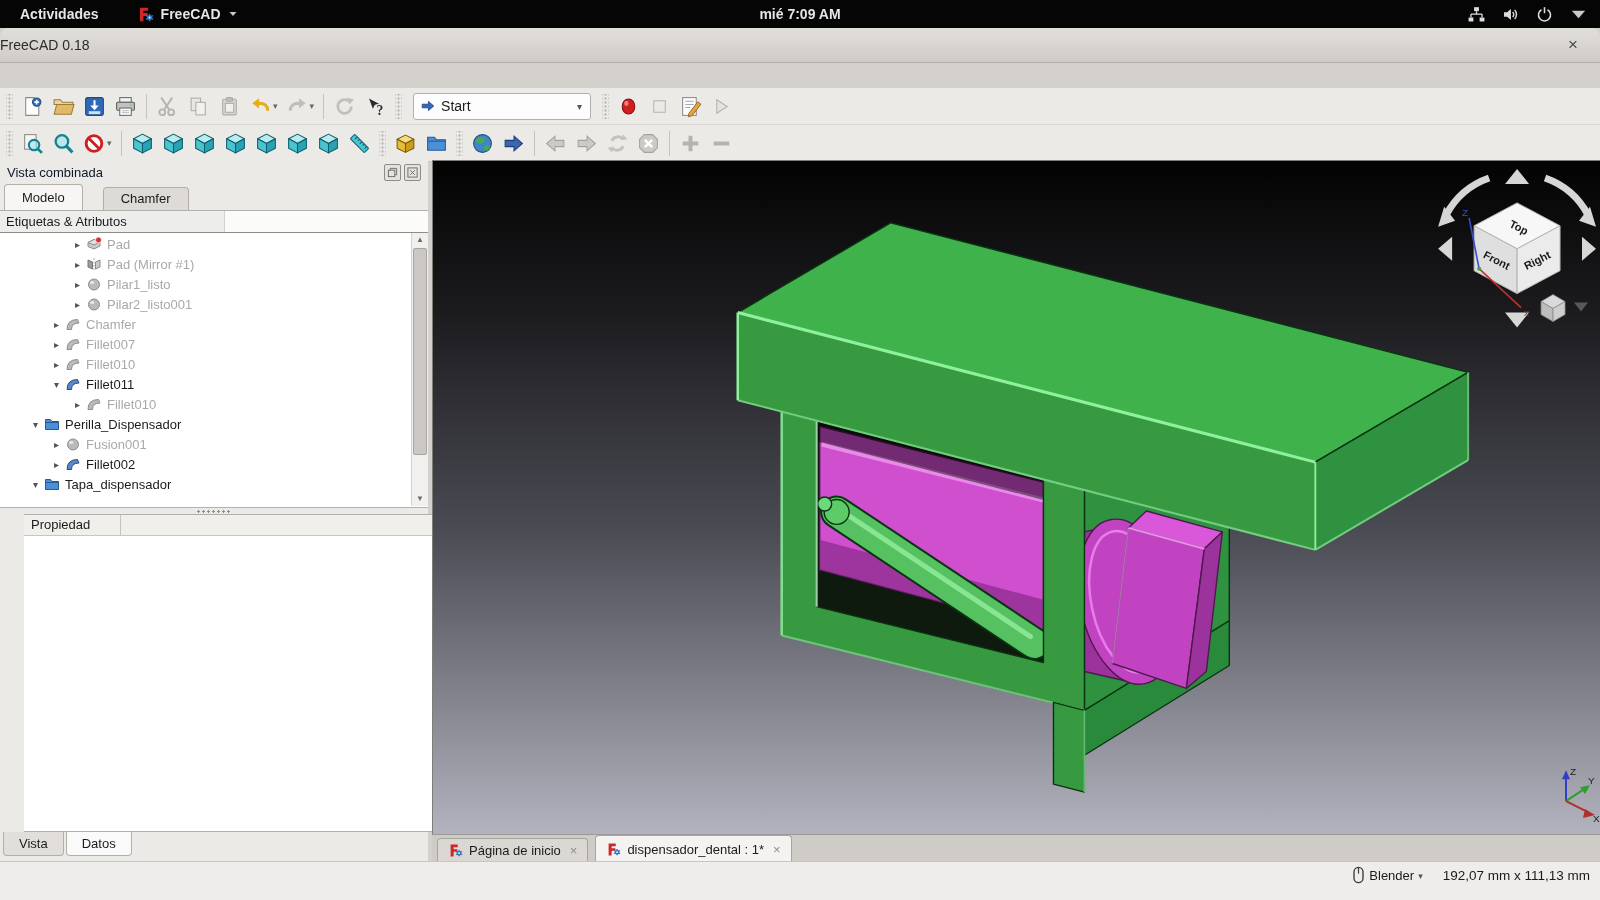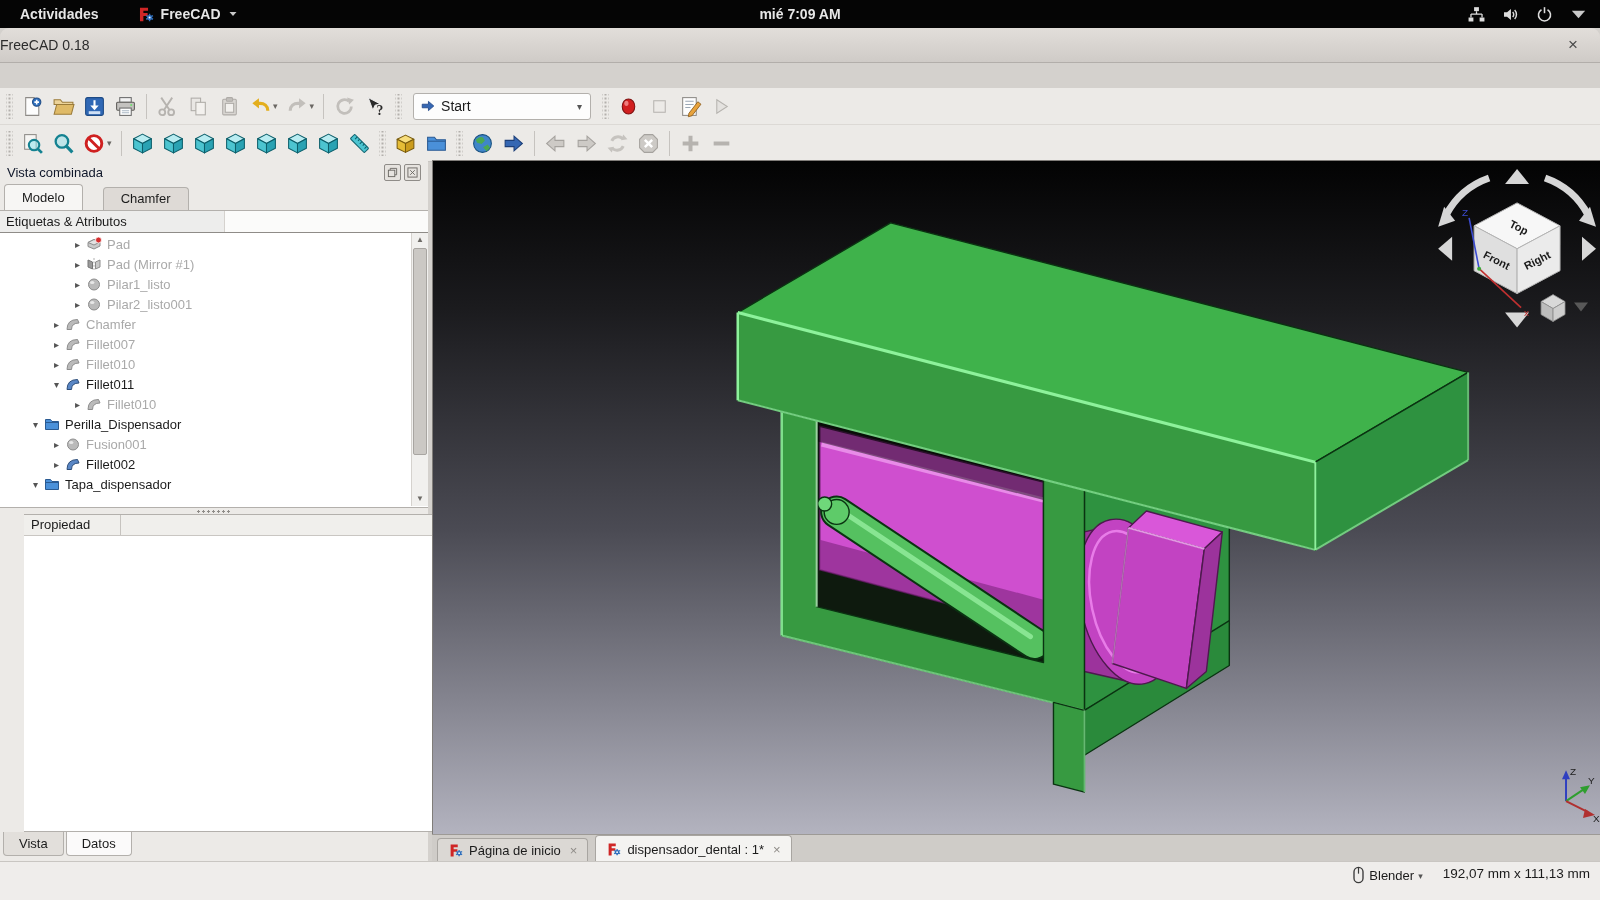--- a/index.html
+++ b/index.html
@@ -77,21 +77,21 @@
   .viewport{flex:1;position:relative;border-top:1px solid #807d79;border-left:1px solid #807d79;box-sizing:border-box;cursor:crosshair;}
   .viewport svg.scene{position:absolute;inset:0;width:100%;height:100%;}
   .doctabs{height:27px;background:#cfccc8;border-top:1px solid #9d9a96;display:flex;align-items:flex-end;padding-left:5px;gap:7px;}
   .dtab{height:23px;display:flex;align-items:center;gap:6px;padding:0 10px;font-size:13px;color:#1b1b1b;background:#dbd8d4;border:1px solid #a8a5a1;border-bottom:none;border-radius:4px 4px 0 0;cursor:pointer;}
   .dtab.active{background:#f4f3f1;height:26px;}
   .dtab svg{width:15px;height:15px;display:block;}
   .dtab .dclose{color:#8f8c88;font-size:13px;margin-left:3px;cursor:pointer;}
 
   
   .statusbar{position:absolute;left:0;right:0;bottom:0;height:38px;background:#efedeb;border-top:1px solid #c9c6c2;}
-  .sb-right{position:absolute;right:10px;top:4px;display:flex;font-size:13px;color:#1b1b1b;}
+  .sb-right{position:absolute;right:10px;top:4px;display:flex;align-items:center;font-size:13px;color:#1b1b1b;}
   .navstyle{display:flex;align-items:center;gap:4px;cursor:pointer;}
   .navstyle svg{width:13px;height:18px;display:block;}
   .ns-caret{font-size:9px;color:#555;margin-top:2px;}
   .dims{margin-left:20px;font-size:13.5px;}
 
   
   .g-top{fill:var(--green-top);}  .g-front{fill:var(--green-front);}  .g-right{fill:var(--green-right);}
   .g-right2{fill:#2a8a3b;}
   .m-front{fill:var(--mag-front);} .m-top{fill:var(--mag-top);} .m-right{fill:var(--mag-right);} .m-roller{fill:var(--mag-roller);}
   text{user-select:none;}

